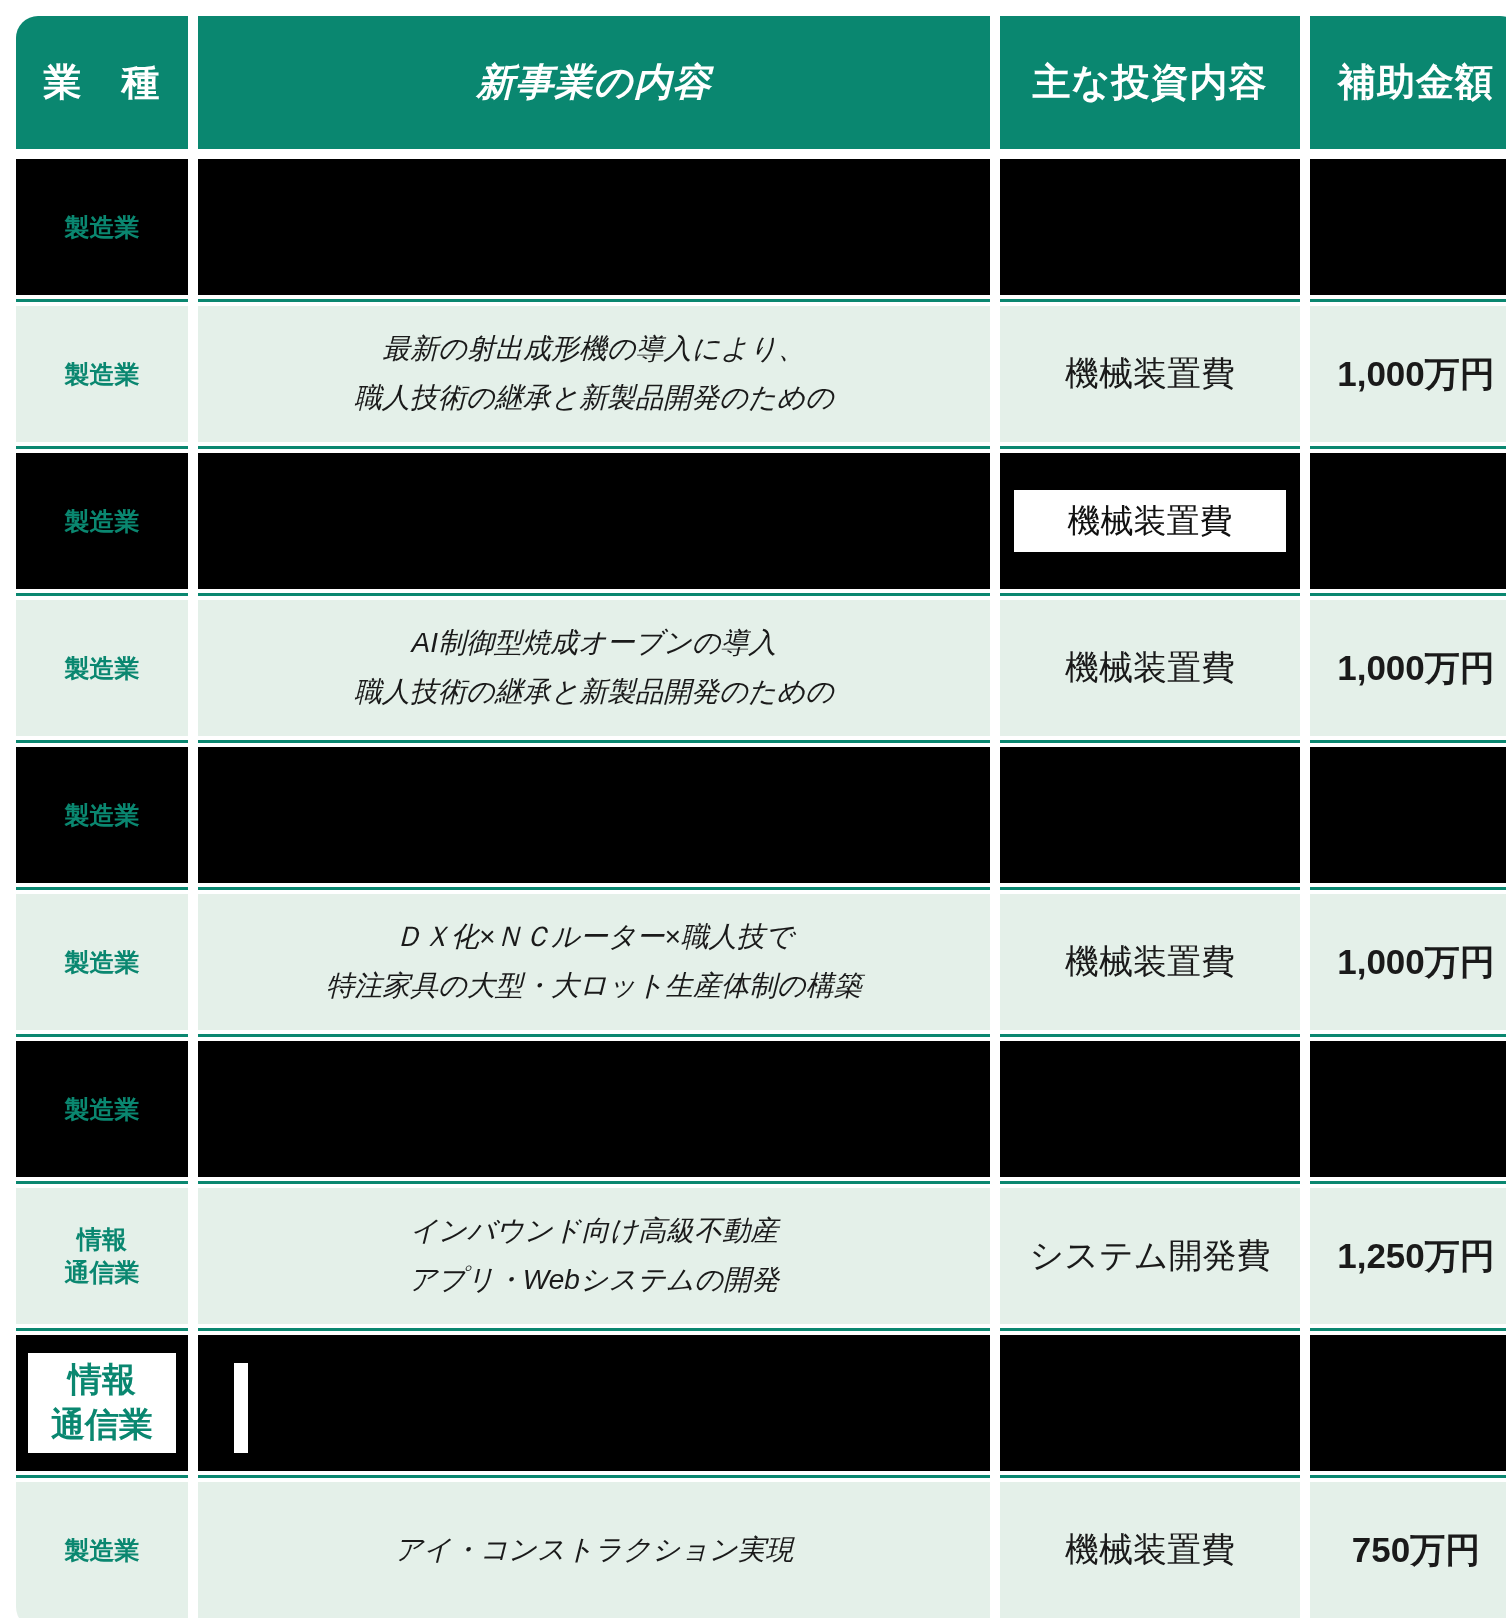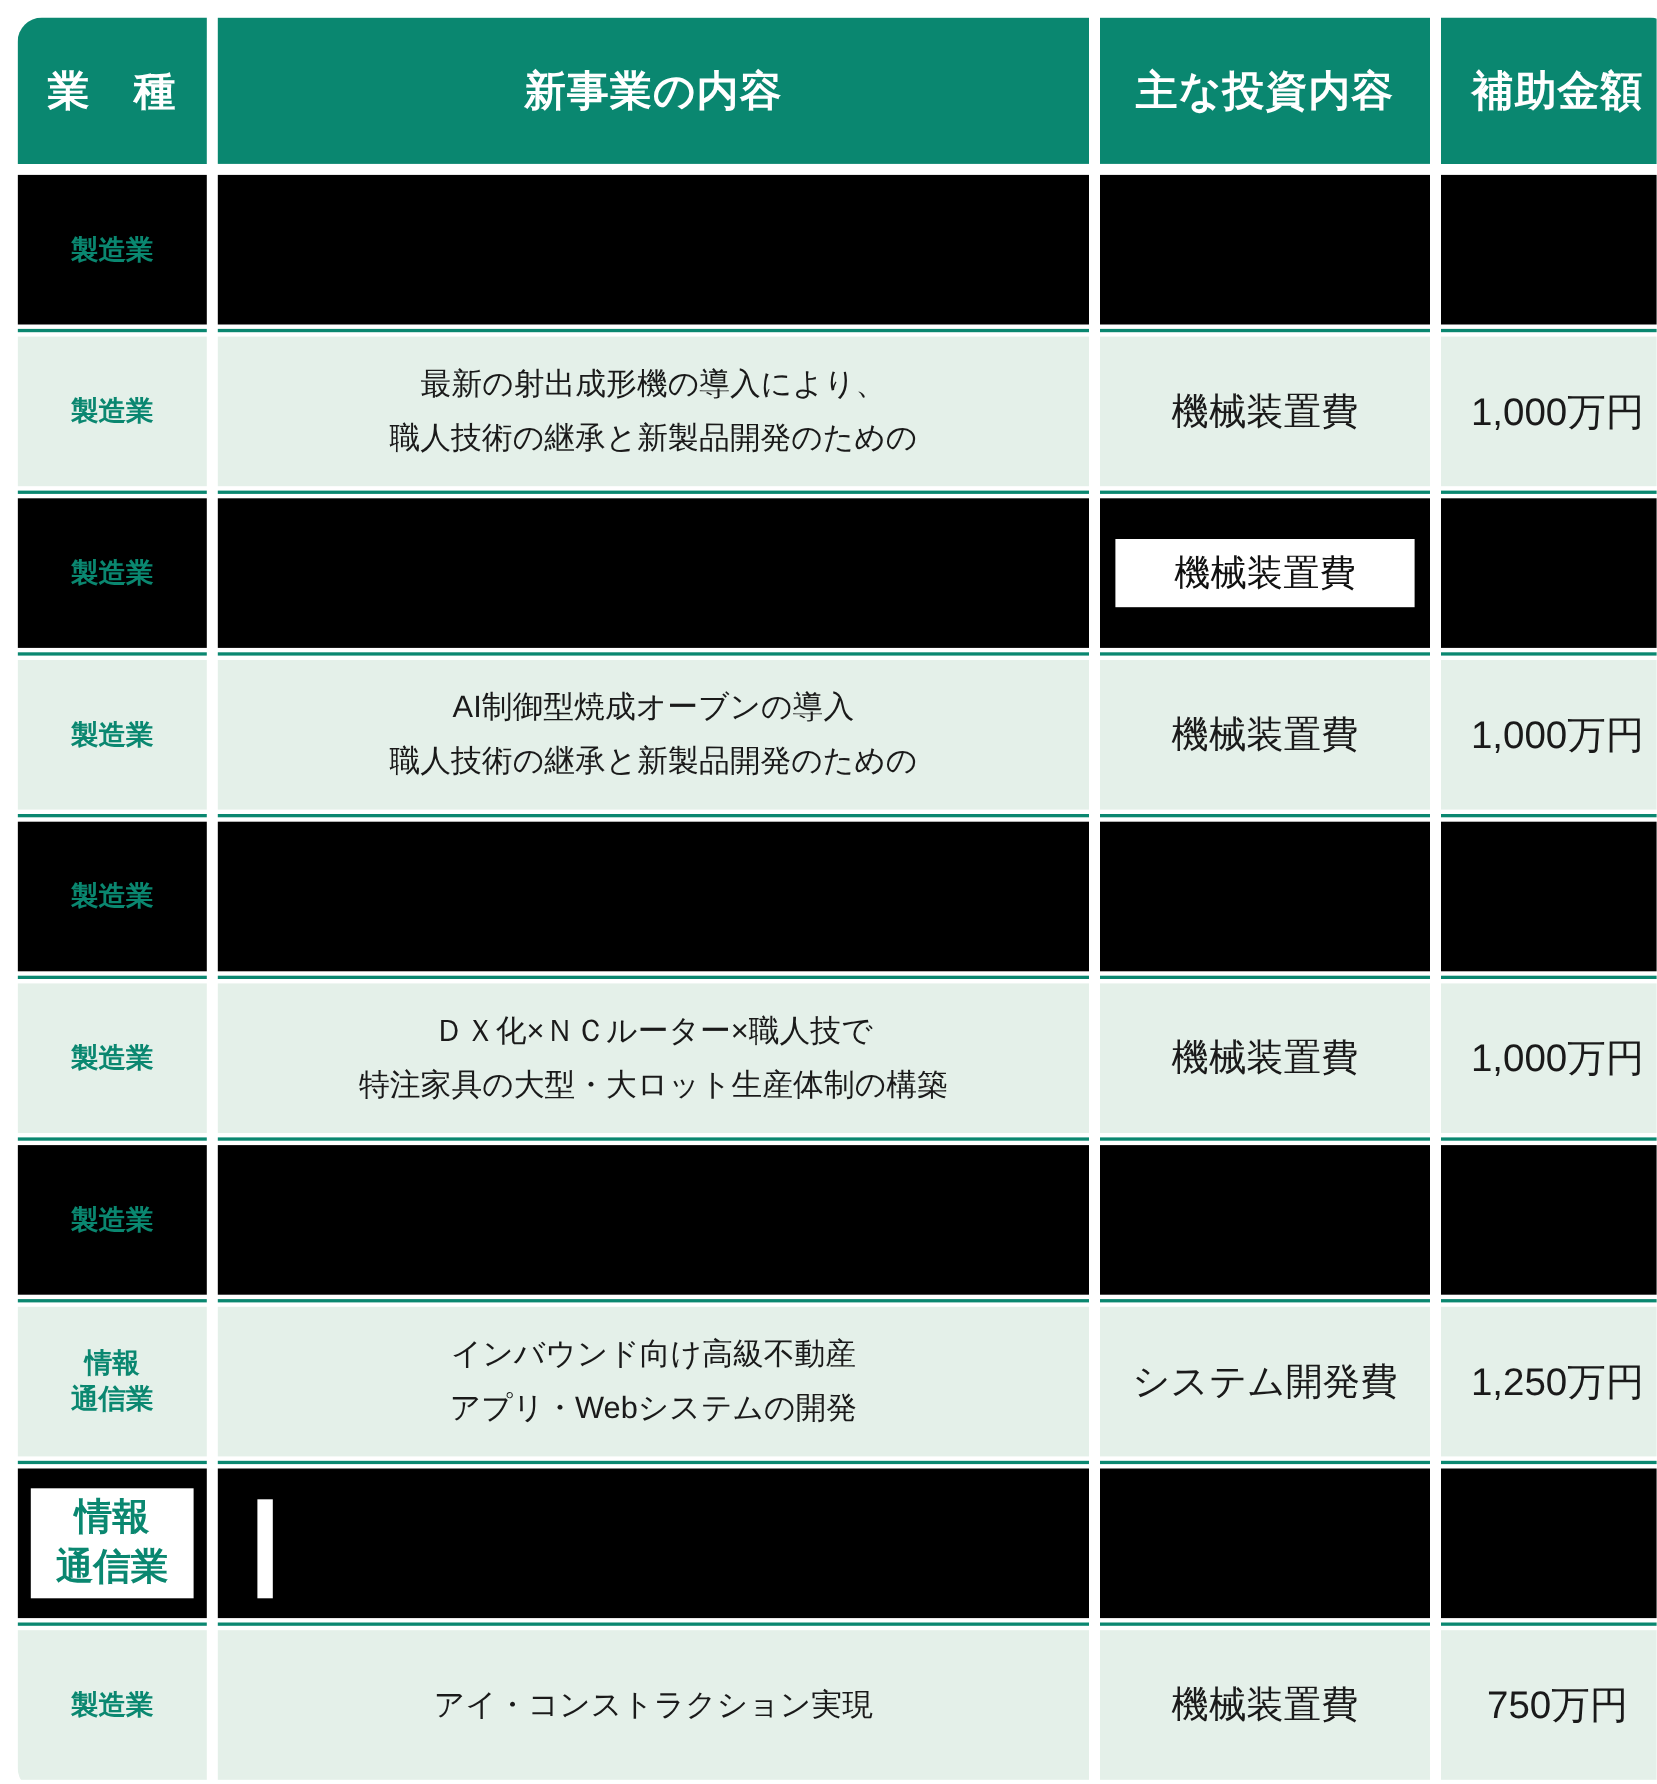--- a/index.html
+++ b/index.html
@@ -9,21 +9,21 @@
   }
   .card{
     width:1506px;
     margin:16px;
     background:#ffffff;
     border-radius:22px;
     overflow:hidden;
   }
   .trow{display:flex;column-gap:10px;}
   .c1{width:172px;flex:0 0 172px;}
-  .c2{width:792px;flex:0 0 792px;}
+  .c2{width:792px;flex:0 0 792px;font-style:italic;}
   .c3{width:300px;flex:0 0 300px;}
   .c4{width:212px;flex:0 0 212px;}
 
   
   .header-row .cell{
     height:133px;
     background:var(--accent);
     color:#ffffff;
     display:flex;align-items:center;justify-content:center;
     font-size:38px;font-weight:bold;letter-spacing:1px;
@@ -60,21 +60,21 @@
     color:#1a1a1a;
     font-size:28px;
     line-height:1.74;
     white-space:nowrap;
   }
   .investment,.amount{
     color:#1a1a1a;
     font-size:34px;
     white-space:nowrap;
   }
-  .amount{font-size:35px;}
+  .amount{font-size:35px;font-weight:bold;}
 
   .investment-box{
     background:#ffffff;
     width:272px;height:62px;
     display:flex;align-items:center;justify-content:center;
     color:#111111;font-size:33px;white-space:nowrap;
   }
   .cursor-bar{
     position:absolute;
     left:36px;top:28px;

